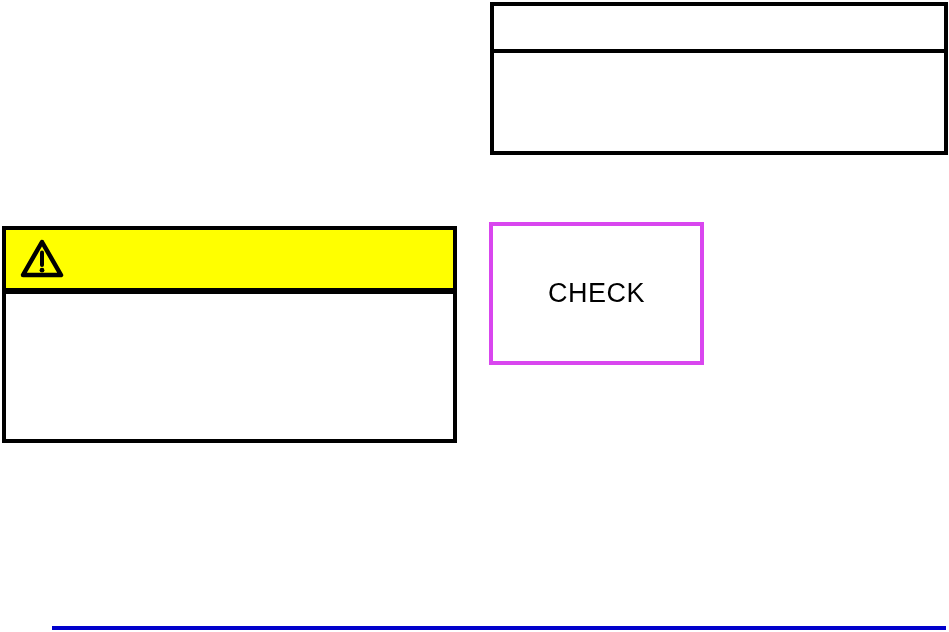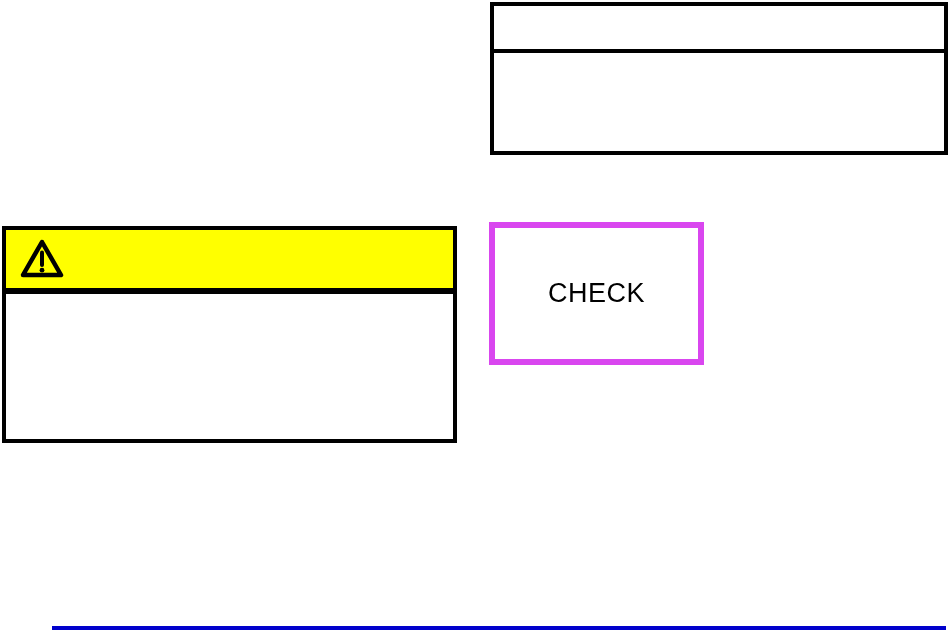--- a/index.html
+++ b/index.html
@@ -68,21 +68,21 @@
     background: #ffffff;
   }
 
   
   .oil-indicator {
     position: absolute;
     left: 489px;
     top: 222px;
     width: 215px;
     height: 143px;
-    border: 6px solid #d946ef;
+    border: 4px solid #d946ef;
     box-sizing: border-box;
     display: flex;
     flex-direction: column;
     align-items: center;
     justify-content: center;
     background: #ffffff;
     color: #000000;
     font-size: 27px;
     line-height: 33px;
     letter-spacing: 0.5px;

